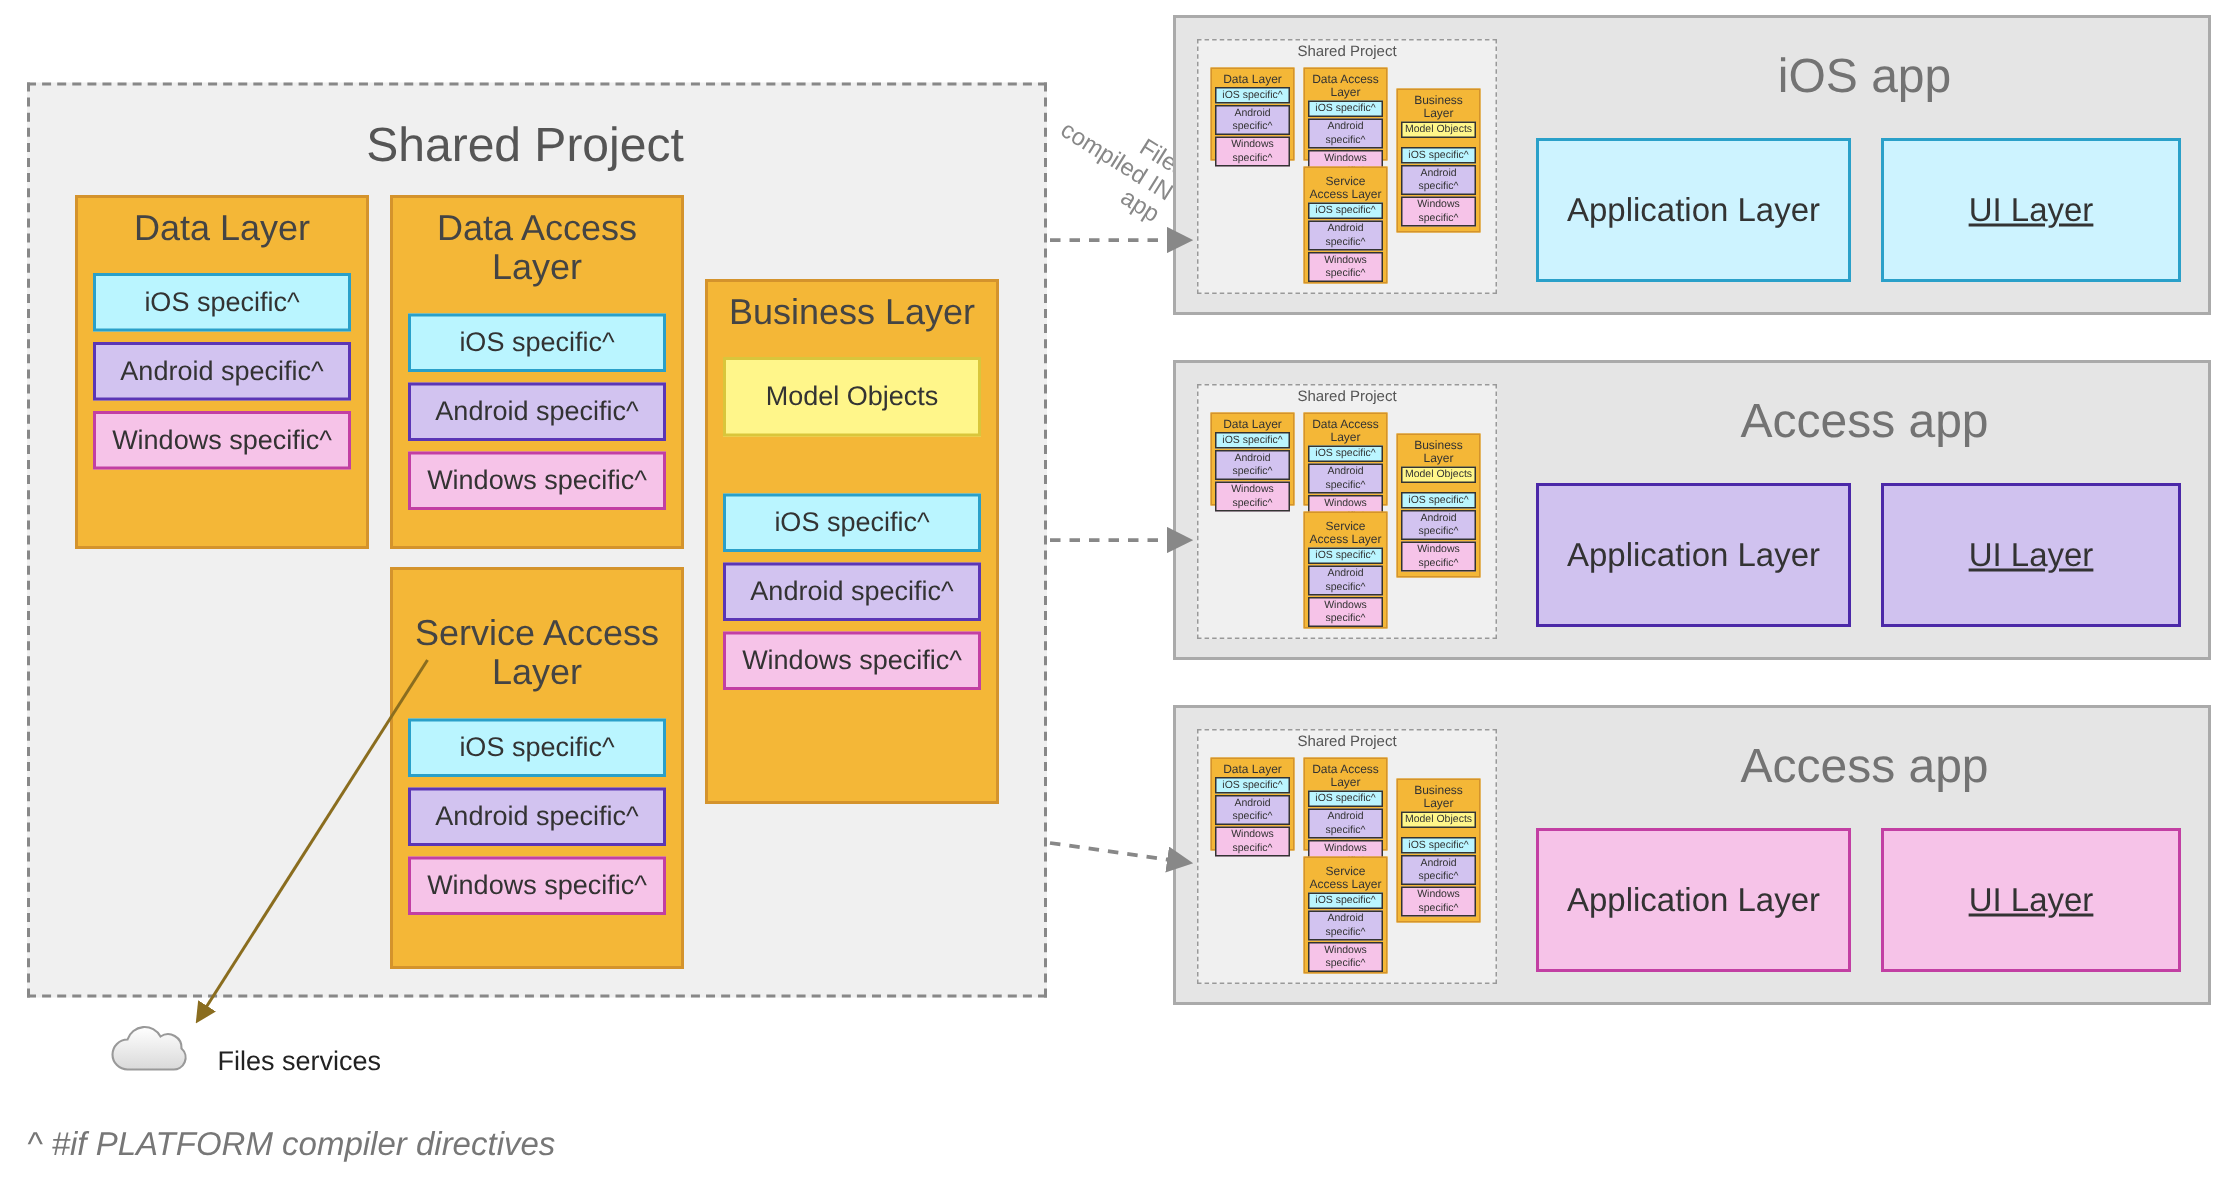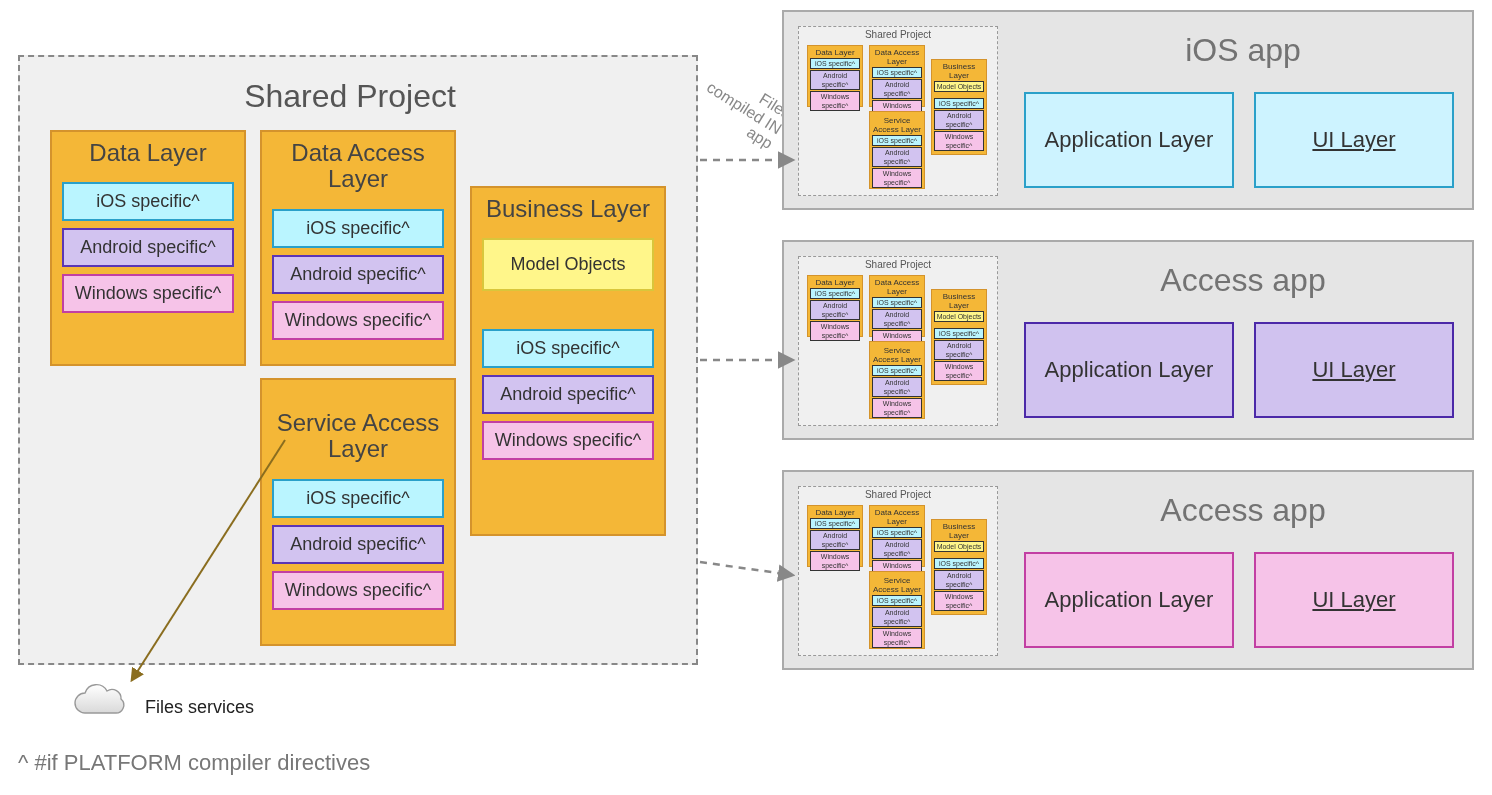--- a/index.html
+++ b/index.html
@@ -87,20 +87,21 @@
     top: 697px;
     font-size: 18px;
     font-family: Arial, sans-serif;
     color: #222;
   }
   .footnote {
     position: absolute;
     left: 18px;
     top: 750px;
     font-size: 22px;
+    font-style: italic;
     color: #777;
   }
 
   
   .app-panel {
     position: absolute;
     left: 782px;
     width: 692px;
     height: 200px;
     background: #e5e5e5;

